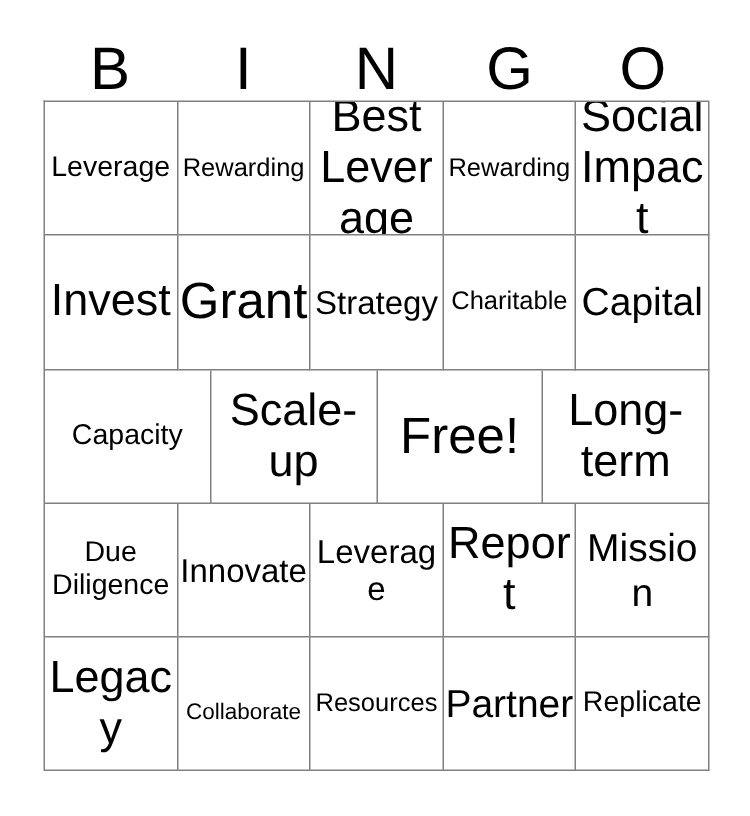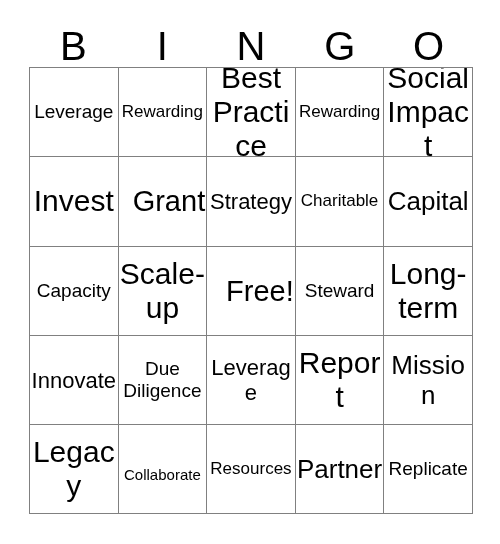--- a/index.html
+++ b/index.html
@@ -69,21 +69,21 @@
     word-break: normal;
     overflow-wrap: break-word;
   }
   
   .fs-xs  { font-size: 15px; line-height: 18px; margin-top: 12px; }
   .fs-sm  { font-size: 17px; line-height: 20px; }
   .fs-md  { font-size: 19px; line-height: 22px; }
   .fs-lg  { font-size: 22px; line-height: 25px; }
   .fs-xl  { font-size: 26px; line-height: 30px; }
   .fs-2xl { font-size: 30px; line-height: 34px; }
-  .fs-3xl { font-size: 29px; line-height: 38px; text-align: right; }
+  .fs-3xl { font-size: 34px; line-height: 38px; }
 </style>
 </head>
 <body>
 
 <div id="bingo-card">
 
   <div id="header-row">
     <div class="header-letter">B</div>
     <div class="header-letter">I</div>
     <div class="header-letter">N</div>
@@ -94,21 +94,21 @@
   <div id="grid">
 
     <div class="grid-row">
       <div class="cell">
           <span class="cell-text fs-md">Leverage</span>
         </div>
       <div class="cell">
           <span class="cell-text fs-sm">Rewarding</span>
         </div>
       <div class="cell">
-          <span class="cell-text fs-2xl">Best Practice</span>
+          <span class="cell-text fs-2xl">Best Leverage</span>
         </div>
       <div class="cell">
           <span class="cell-text fs-sm">Rewarding</span>
         </div>
       <div class="cell">
           <span class="cell-text fs-2xl">Social Impact</span>
         </div>
     </div>
 
     <div class="grid-row">
@@ -133,33 +133,30 @@
       <div class="cell">
           <span class="cell-text fs-md">Capacity</span>
         </div>
       <div class="cell">
           <span class="cell-text fs-2xl">Scale-up</span>
         </div>
       <div class="cell">
           <span class="cell-text fs-3xl">Free!</span>
         </div>
       <div class="cell">
-          <span class="cell-text fs-md">Steward</span>
-        </div>
-      <div class="cell">
           <span class="cell-text fs-2xl">Long-term</span>
         </div>
     </div>
 
     <div class="grid-row">
       <div class="cell">
-          <span class="cell-text fs-lg">Innovate</span>
+          <span class="cell-text fs-md">Due Diligence</span>
         </div>
       <div class="cell">
-          <span class="cell-text fs-md">Due Diligence</span>
+          <span class="cell-text fs-lg">Innovate</span>
         </div>
       <div class="cell">
           <span class="cell-text fs-lg">Leverage</span>
         </div>
       <div class="cell">
           <span class="cell-text fs-2xl">Report</span>
         </div>
       <div class="cell">
           <span class="cell-text fs-xl">Mission</span>
         </div>

